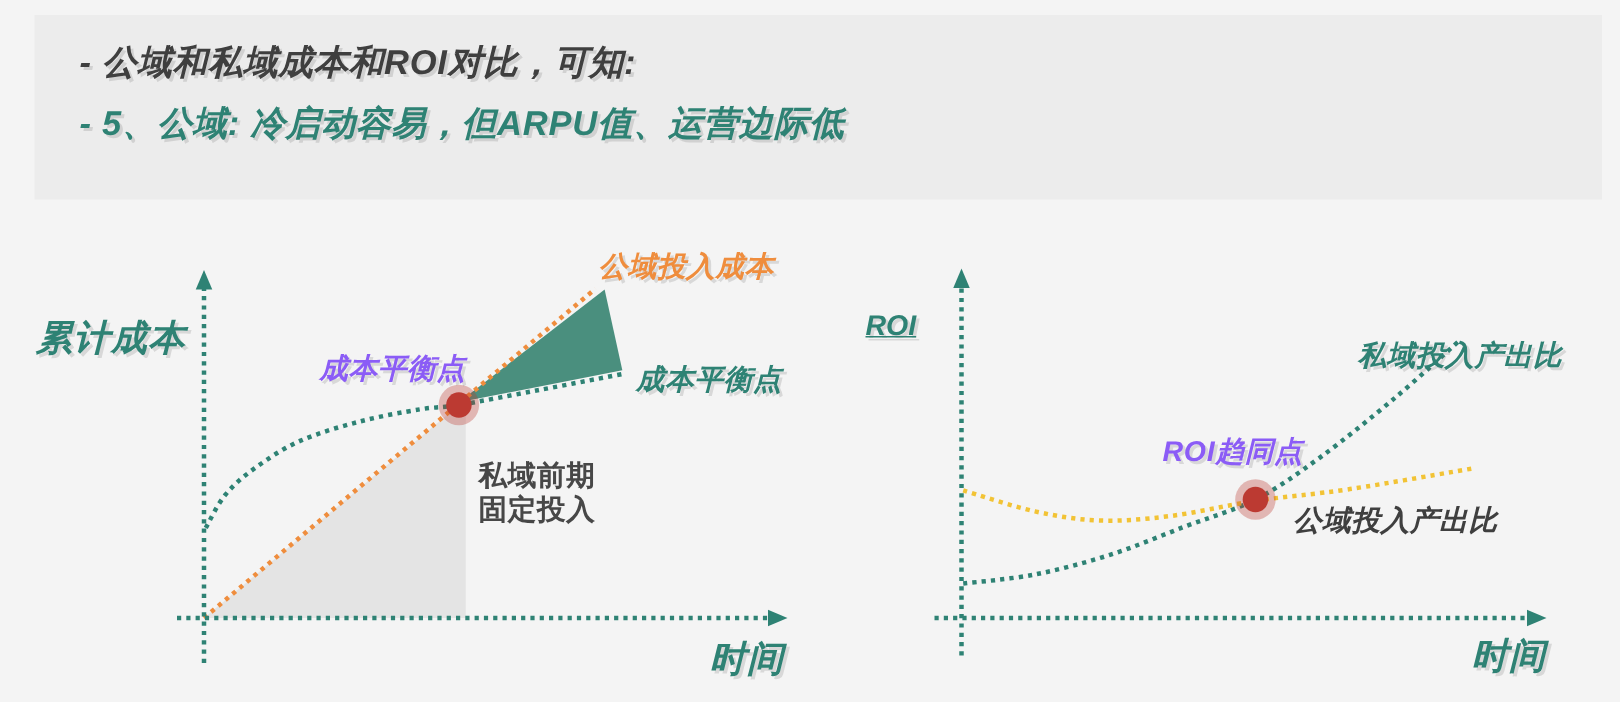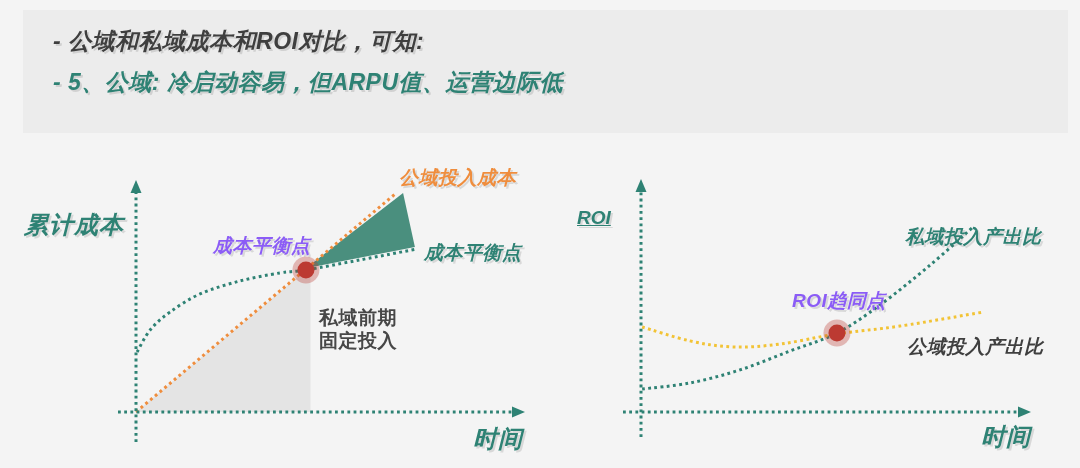--- a/index.html
+++ b/index.html
@@ -70,15 +70,15 @@
 
 <div class="chart-label axis-title txt-teal" style="left:24px;top:209px;">累计成本</div>
 <div class="chart-label axis-title txt-teal" style="left:473px;top:423px;">时间</div>
 <div class="chart-label small-label txt-red" style="left:213px;top:233px;">成本平衡点</div>
 <div class="chart-label small-label txt-orange" style="left:399px;top:165px;">公域投入成本</div>
 <div class="chart-label small-label txt-teal" style="left:424px;top:240px;">成本平衡点</div>
 <div class="chart-label small-label wrap-label txt-gray" style="left:319px;top:306px;text-shadow:none;">私域前期固定投入</div>
 
 <div class="chart-label txt-teal" style="left:577px;top:207px;font-size:19px;text-decoration:underline;">ROI</div>
 <div class="chart-label axis-title txt-teal" style="left:981px;top:421px;">时间</div>
-<div class="chart-label small-label txt-red" style="left:792px;top:288px;">ROI趋同点</div>
+<div class="chart-label small-label txt-red" style="left:775px;top:288px;">ROI趋同点</div>
 <div class="chart-label small-label txt-teal" style="left:905px;top:192px;margin-top:32px;">私域投入产出比</div>
-<div class="chart-label small-label txt-dark" style="left:907px;top:334px;text-shadow:none;">公域投入产出比</div>
+<div class="chart-label small-label txt-dark" style="left:862px;top:334px;text-shadow:none;">公域投入产出比</div>
 
 </body></html>

